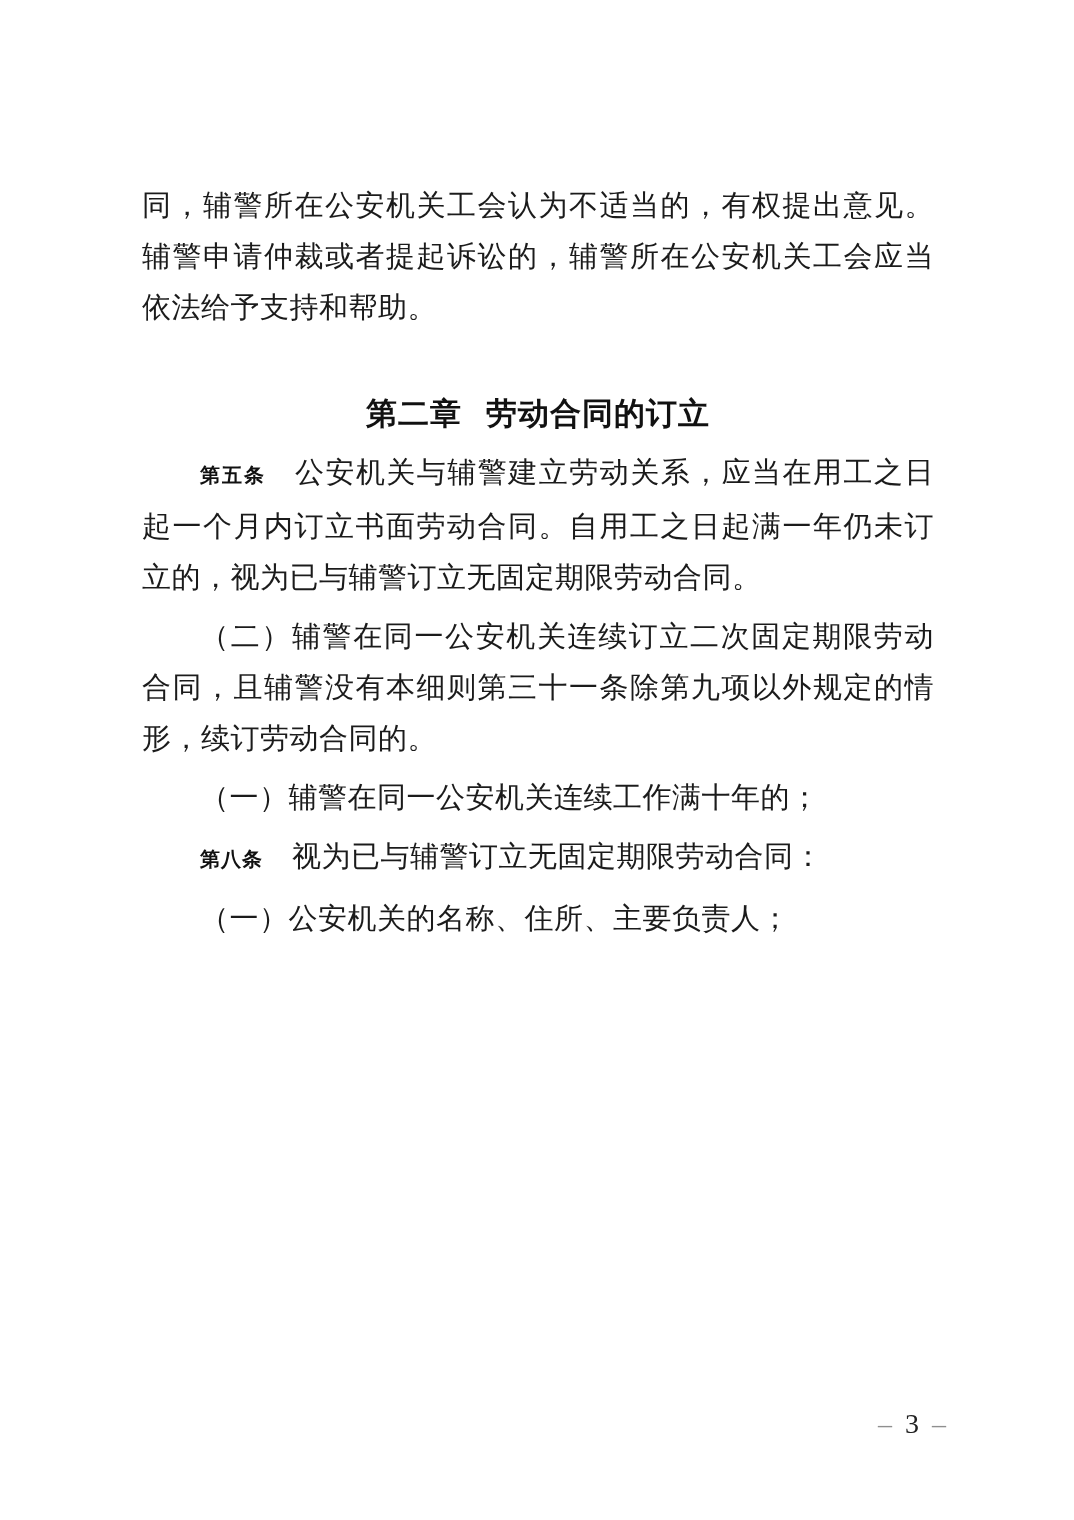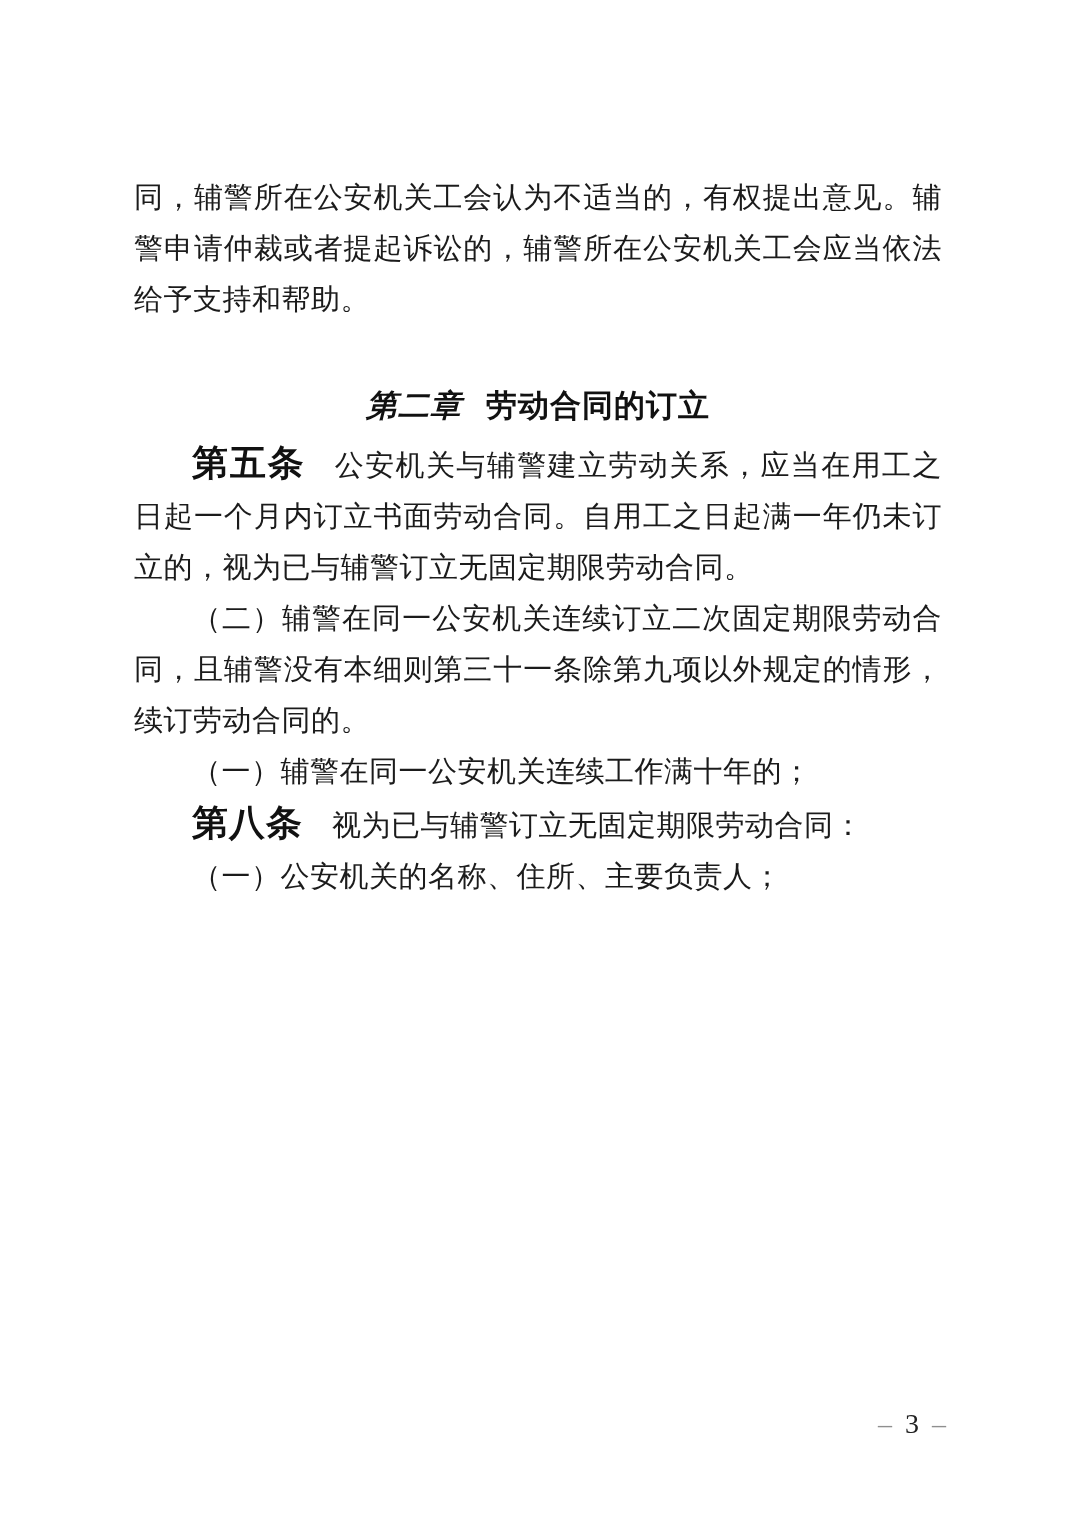--- a/index.html
+++ b/index.html
@@ -16,47 +16,46 @@
     font-family: "Liberation Serif", serif;
     color: #1b1b1b;
   }
   .doc {
     position: absolute;
     left: 134px;
     top: 172px;
     width: 808px;
   }
   .par {
-    margin: 0;
+    margin: 8px;
     font-size: 29px;
     line-height: 51px;
     text-align: justify;
     letter-spacing: 0.5px;
   }
   .indent {
     text-indent: 58px;
   }
   .chapter {
     margin: 55px 0 6px 0;
     text-align: center;
     font-family: "Liberation Sans", sans-serif;
     font-weight: 700;
     font-size: 31px;
     line-height: 51px;
     letter-spacing: 1px;
     color: #111111;
   }
   .chapter-num {
     margin-right: 24px;
-    font-style: italic;
   }
   .art-label {
     font-family: "Liberation Sans", sans-serif;
     font-weight: 700;
-    font-size: 36px;
+    font-size: 20px;
     color: #111111;
     margin-right: 29px;
     letter-spacing: 1px;
   }
   .footer {
     position: absolute;
     top: 1408px;
     right: 128px;
     font-size: 28px;
     line-height: 32px;

